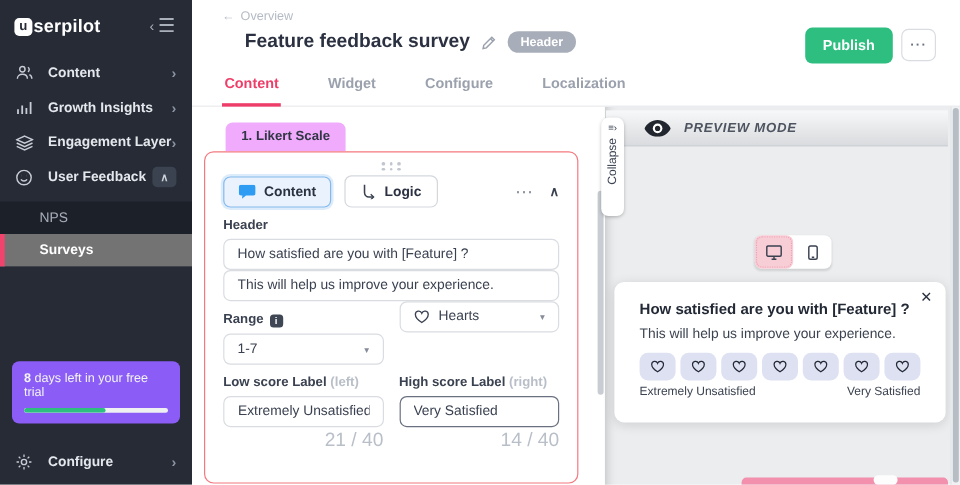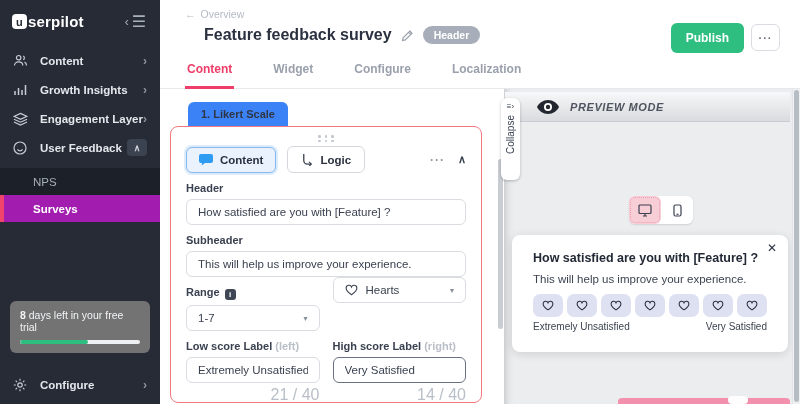--- a/index.html
+++ b/index.html
@@ -18,22 +18,22 @@
   .collapse-ctl { display:flex; align-items:center; gap:3px; color:#aab0ba; cursor:pointer; }
   .collapse-ctl .chev { font-size:12px; line-height:1; }
   .nav { position:absolute; top:46px; left:0; right:0; }
   .nav-item { display:flex; align-items:center; height:29px; padding:0 13px; font-size:11.5px; font-weight:bold; color:#e4e7ec; cursor:pointer; }
   .nav-item .nicon { width:16px; margin-right:11px; color:#c7ccd4; display:flex; }
   .nav-item .nlabel { flex:1; }
   .nav-item .nchev { color:#8d95a2; font-size:12px; }
   .nav-item .nchev-box { background:#3c4350; border-radius:4px; width:20px; height:17px; display:flex; align-items:center; justify-content:center; color:#cfd4db; font-size:9px; }
   .submenu { margin-top:6px; background:#1c2029; }
   .submenu-item { height:27px; display:flex; align-items:center; padding-left:33px; font-size:11.5px; color:#a7aeb9; cursor:pointer; }
-  .submenu-item.active { background:#a21caf; color:#fff; border-left:4px solid #f0446c; padding-left:29px; font-weight:bold;text-align:right; }
-  .trial-card { position:absolute; left:10px; right:10px; top:301px; background:#737373; border-radius:6px; padding:8px 10px 9px; }
+  .submenu-item.active { background:#737373; color:#fff; border-left:4px solid #f0446c; padding-left:29px; font-weight:bold;text-align:right; }
+  .trial-card { position:absolute; left:10px; right:10px; top:301px; background:#8b5cf6; border-radius:6px; padding:8px 10px 9px; }
   .trial-text { font-size:10.5px; color:#f2f4f6; }
   .trial-text b { font-weight:bold; }
   .trial-track { margin-top:7px; height:4px; border-radius:2px; background:#eef0f2; overflow:hidden; }
   .trial-fill { height:100%; background:#2dbe80; border-radius:2px; }
   .side-footer { position:absolute; bottom:4px; left:0; right:0; }
   .side-footer .nav-item { height:30px; }
 
   
   .header { position:absolute; left:160px; top:0; width:640px; height:89px; background:#fff; border-bottom:1px solid #e6e8ec; }
   .breadcrumb { position:absolute; left:25px; top:8px; display:flex; align-items:center; gap:5px; font-size:10.5px; color:#b4bac4; cursor:pointer; }
@@ -42,21 +42,21 @@
   .edit-icon { color:#9aa1ad; cursor:pointer; }
   .draft-badge { background:#a8aeb9; color:#fff; font-size:10.5px; font-weight:bold; padding:3px 11px; border-radius:10px; }
   .publish-btn { position:absolute; right:56px; top:23px; background:#2dbe80; color:#fff; border:none; font-family:inherit; font-size:12px; font-weight:bold; padding:8px 15px; border-radius:6px; cursor:pointer; }
   .more-btn { position:absolute; right:20px; top:24px; width:29px; height:27px; background:#fff; border:1px solid #d9dce1; border-radius:6px; color:#6b7280; font-size:11px; font-weight:bold; letter-spacing:1px; display:flex; align-items:center; justify-content:center; cursor:pointer; }
   .tabs { position:absolute; left:25px; bottom:-1px; display:flex; gap:37px; }
   .tab { font-size:12px; font-weight:bold; color:#9aa1ad; padding:8px 2px 10px; border-bottom:3px solid transparent; cursor:pointer; }
   .tab.active { color:#ee3d68; border-bottom-color:#ee3d68; }
 
   
   .form-panel { position:absolute; left:160px; top:89px; width:344px; height:315px; background:#fff; overflow:hidden; }
-  .likert-tag { display:inline-block; margin:13px 0 0 28px; background:#3b82f6; color:#303644; font-size:11px; font-weight:bold; padding:6px 13px; border-radius:6px 6px 0 0; }
+  .likert-tag { display:inline-block; margin:13px 0 0 28px; background:#f0abfc; color:#303644; font-size:11px; font-weight:bold; padding:6px 13px; border-radius:6px 6px 0 0; }
   .card { margin-left:10px; width:312px; height:277px; background:#fff; border:1px solid #f4797f; border-radius:8px; padding:6px 15px 0; position:relative; }
   .drag-dots { display:flex; flex-direction:column; gap:2px; align-items:center; width:18px; margin:2px auto 4px; cursor:grab; }
   .drag-dots i { display:flex; gap:4px; }
   .drag-dots b { width:2.5px; height:2.5px; border-radius:50%; background:#c2c7cf; }
   .mode-row { display:flex; align-items:center; gap:11px; }
   .btn-content { display:flex; align-items:center; gap:7px; background:#e9f2fd; border:1px solid #85b9ec; box-shadow:0 0 0 2px #ddecfb; border-radius:6px; padding:6px 12px; font-family:inherit; font-size:11.5px; font-weight:bold; color:#2b3140; cursor:pointer; }
   .btn-logic { display:flex; align-items:center; gap:7px; background:#fff; border:1px solid #d4d8dd; border-radius:6px; padding:6px 13px; font-family:inherit; font-size:11.5px; font-weight:bold; color:#2b3140; cursor:pointer; }
   .card-actions { margin-left:auto; display:flex; align-items:center; gap:13px; }
   .dots-menu { color:#8d95a2; font-size:12px; font-weight:bold; letter-spacing:1px; cursor:pointer; }
   .collapse-chev { color:#3a4150; font-size:11px; font-weight:bold; cursor:pointer; }
@@ -246,21 +246,20 @@
       </button>
       <div class="card-actions">
         <span class="dots-menu">···</span>
         <span class="collapse-chev">∧</span>
       </div>
     </div>
 
     <div class="f-label">Header</div>
     <input class="t-input" value="How satisfied are you with [Feature] ?" style="">
 
-    <div class="f-label">Subheader</div>
     <input class="t-input" value="This will help us improve your experience." style="">
 
     <div class="two-col">
       <div class="col">
         <div class="f-label">
           <span>Range</span><i class="info-ic">i</i>
         </div>
         <div class="select">
           <span>1-7</span>
           <span class="caret">▾</span>

